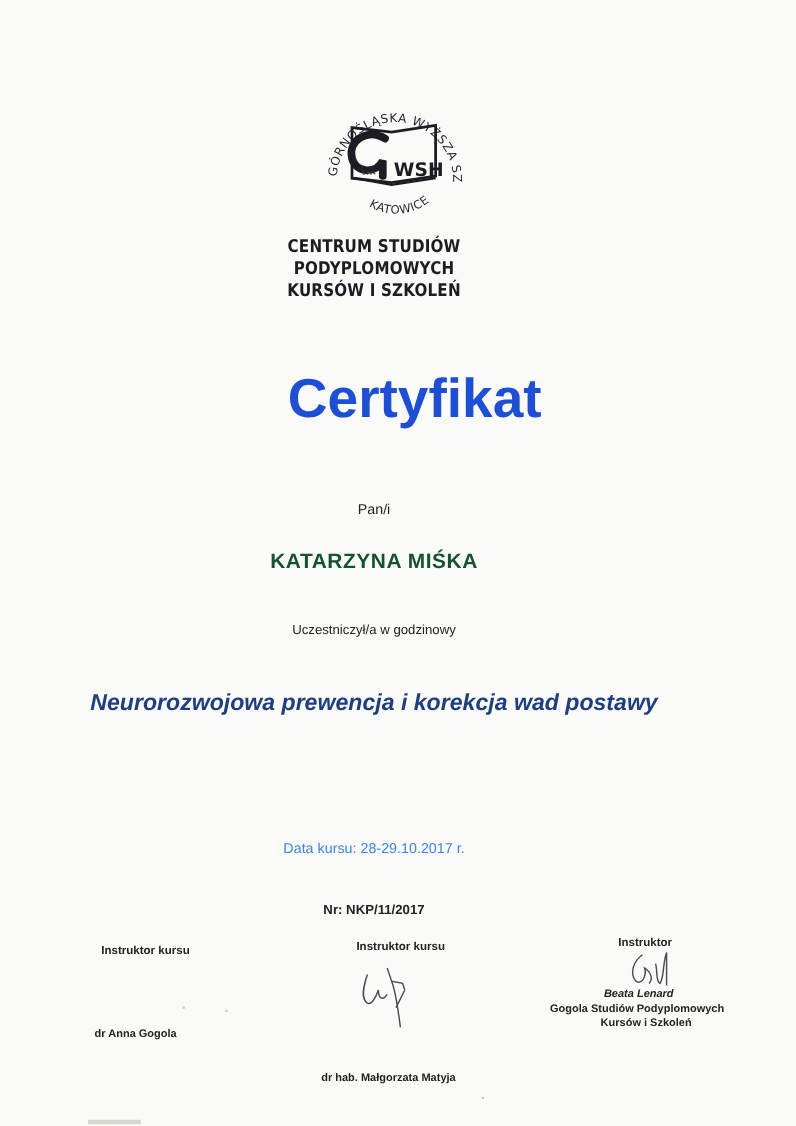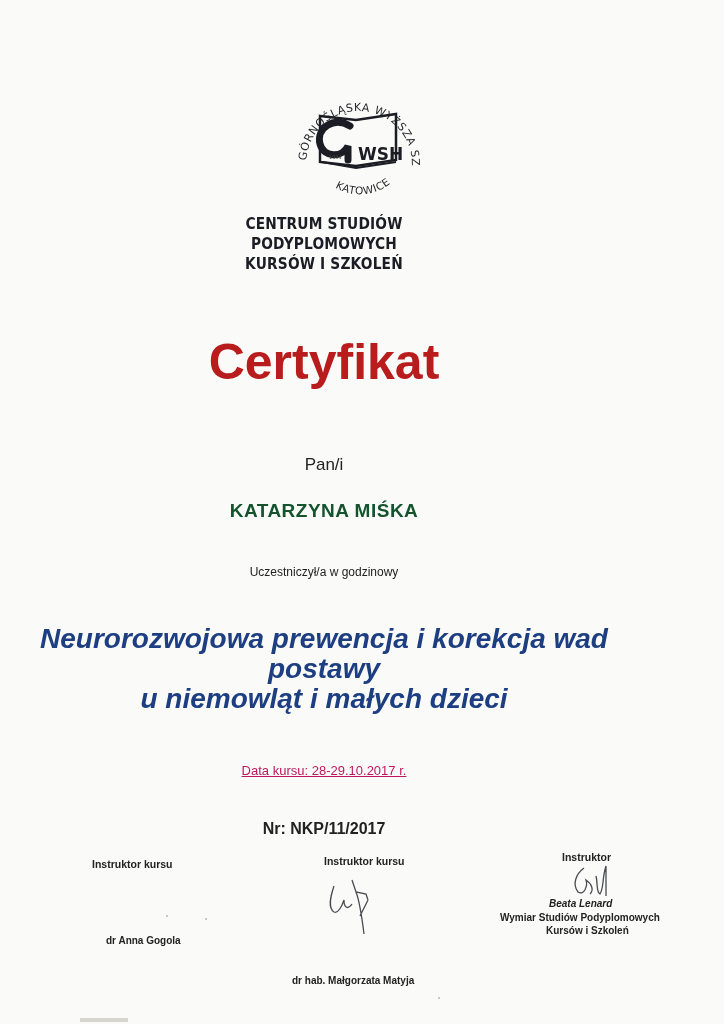--- a/index.html
+++ b/index.html
@@ -5,62 +5,63 @@
     html, body { margin: 0; padding: 0; }
     body {
       width: 724px; height: 1024px;
       background: #fafbf8;
       position: relative;
       overflow: hidden;
       font-family: "Liberation Sans", sans-serif;
       color: #1e1e22;
     }
     .abs { position: absolute; }
-    .center { left: 0; width: 648px; text-align: center; }
+    .center { left: 16px; width: 648px; text-align: center; }
 
     
     #logo { left: 284px; top: 76px; width: 150px; height: 130px; }
 
     .inst-name {
       font-family: "DejaVu Sans", sans-serif;
       font-weight: bold;
       font-size: 16px;
       line-height: 20px;
       letter-spacing: 0.2px;
       color: #1c1c24;
       transform: scaleX(0.86);
     }
 
     .title {
       top: 333px;
       font-weight: bold;
       font-size: 50px;
-      color: #b91c1c;
+      color: #1d4ed8;
       letter-spacing: 0px;
+      margin-left: 37px;
     }
-    .salutation { top: 455px; font-size: 17px; color: #222; }
+    .salutation { top: 455px; font-size: 13px; color: #222; }
     .person {
       top: 500px;
       font-weight: bold;
       font-size: 19px;
       color: #14532d;
       letter-spacing: 0.5px;
     }
     .participated { top: 565px; font-size: 12px; color: #222; }
 
     .course-title {
       top: 624px;
       font-weight: bold;
       font-style: italic;
-      font-size: 28px;
+      font-size: 21px;
       line-height: 30px;
       color: #1d3f82;
     }
-    .details { top: 762px; font-size: 13px; line-height: 17px; color: #be185d; text-decoration: underline; }
-    .number { top: 820px; font-size: 16px; font-weight: bold; color: #222; }
+    .details { top: 762px; font-size: 13px; line-height: 17px; color: #3b82f6; }
+    .number { top: 820px; font-size: 12px; font-weight: bold; color: #222; }
 
     .sig-label { font-size: 10.5px; font-weight: bold; color: #222; white-space: nowrap; }
     .sig-name { font-size: 10px; font-weight: bold; color: #222; white-space: nowrap; }
 
     .signature svg { display: block; }
 
     .scan-mark {
       left: 80px; top: 1018px; width: 48px; height: 4px;
       background: #d7d7cf;
     }
@@ -100,47 +101,46 @@
 <div class="abs center title">Certyfikat</div>
 
 <div class="abs center salutation">Pan/i</div>
 
 <div class="abs center person">KATARZYNA MIŚKA</div>
 
 <div class="abs center participated">Uczestniczył/a w godzinowy</div>
 
 <div class="abs center course-title">
   <div>Neurorozwojowa prewencja i korekcja wad postawy</div>
-  <div>u niemowląt i małych dzieci</div>
 </div>
 
 <div class="abs center details">
   <div>Data kursu: 28-29.10.2017 r.</div>
 </div>
 
 <div class="abs center number">Nr: NKP/11/2017</div>
 
 <div class="abs sig-label" style="left:92px; top:858px;">Instruktor kursu</div>
-<div class="abs sig-name" style="left:86px; top:935px;margin-left:20px;">dr Anna Gogola</div>
+<div class="abs sig-name" style="left:86px; top:935px;">dr Anna Gogola</div>
 <div class="abs speck" style="left:166px; top:915px;"></div>
 <div class="abs speck" style="left:205px; top:918px;"></div>
 
 <div class="abs sig-label" style="left:324px; top:855px;">Instruktor kursu</div>
 <div class="abs signature" style="left:326px; top:878px;">
   <svg width="60" height="60" viewBox="0 0 60 60">
     <path d="M 8 8 C 4 20, 2 30, 8 34 C 12 36, 16 28, 18 22 C 18 30, 22 32, 26 26" fill="none" stroke="#4a4a52" stroke-width="1.3"></path>
     <path d="M 26 2 L 30 14 L 40 16 L 42 22 M 30 14 C 34 24, 36 40, 38 56 M 42 22 C 38 30, 36 34, 34 38" fill="none" stroke="#4a4a52" stroke-width="1.3"></path>
   </svg>
 </div>
 <div class="abs sig-name" style="left:292px; top:975px;">dr hab. Małgorzata Matyja</div>
 
 <div class="abs sig-label" style="left:562px; top:851px;">Instruktor</div>
 <div class="abs signature" style="left:566px; top:862px;">
   <svg width="50" height="40" viewBox="0 0 50 40">
     <path d="M 18 6 C 10 12, 6 22, 12 30 C 18 34, 22 24, 20 18 C 26 22, 28 28, 24 32 M 30 14 C 32 22, 30 30, 34 32 C 38 26, 36 16, 40 4 L 40 34" fill="none" stroke="#4a4a52" stroke-width="1.3"></path>
   </svg>
 </div>
 <div class="abs sig-name" style="left:549px; top:898px;font-style:italic;">Beata Lenard</div>
-<div class="abs sig-name" style="left:500px; top:912px;">Wymiar Studiów Podyplomowych</div>
+<div class="abs sig-name" style="left:500px; top:912px;">Gogola Studiów Podyplomowych</div>
 <div class="abs sig-name" style="left:546px; top:925px;">Kursów i Szkoleń</div>
 
 <div class="abs speck" style="left:438px; top:997px;"></div>
 <div class="abs scan-mark"></div>
 
 </body></html>

